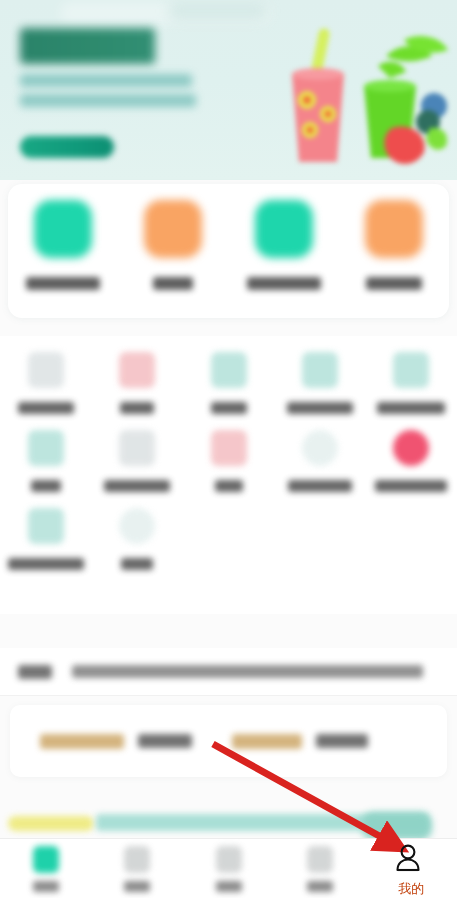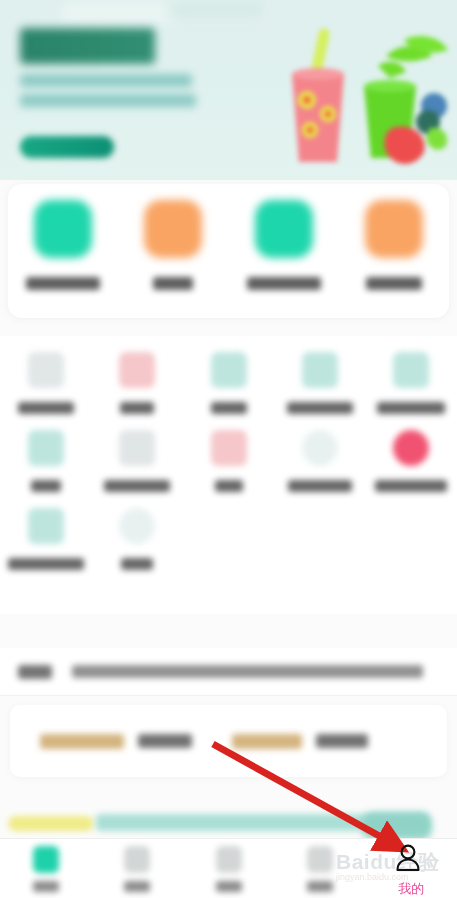--- a/index.html
+++ b/index.html
@@ -166,21 +166,21 @@
   .nav-ic { width: 26px; height: 27px; filter: blur(3.4px); border-radius: 6px; }
   .nav-ic.active { background: #12cfa6; opacity: .95; }
   .nav-ic.idle { background: #b9bdbd; opacity: .62; }
   .nav-lbl {
     margin-top: 8px; width: 26px; height: 11px; border-radius: 3px;
     background: #5b5b5b; filter: blur(3px); opacity: .7;
   }
   .nav-item.sharp .nav-ic, .nav-item.sharp .nav-lbl { filter: none; }
   .nav-item.sharp .nav-lbl {
     background: none; width: auto; height: auto;
-    color: #ec4899; font-size: 13px; opacity: 1; margin-top: 17px;
+    color: #c2410c; font-size: 13px; opacity: 1; margin-top: 17px;
     font-family: "DejaVu Sans", sans-serif;
   }
 
   
   .arrow-layer { position: absolute; left: 0; top: 0; width: 457px; height: 898px; pointer-events: none; }
 
   
   .watermark {
     position: absolute; left: 336px; top: 852px;
     width: 118px; height: 40px;
@@ -342,24 +342,20 @@
       <div class="nav-item">
         <div class="nav-ic idle"></div>
         <div class="nav-lbl"></div>
       </div>
       <div class="nav-item sharp">
         <div class="nav-ic idle" style="background: transparent;"></div>
         <div class="nav-lbl">我的</div>
       </div>
     </div>
 
-  <div class="watermark">
-    <div class="wm-main">Baidu经验</div>
-    <div class="wm-sub">jingyan.baidu.com</div>
-  </div>
 
   <svg class="arrow-layer" viewBox="0 0 457 898">
     <defs>
       <marker id="ahead" markerWidth="5" markerHeight="5" refX="2.2" refY="2.5" orient="auto">
         <path d="M0,0 L5,2.5 L0,5 z" fill="#d9231f"></path>
       </marker>
     </defs>
     <line id="arrow-line" x1="213" y1="744" x2="392" y2="843" stroke="#d9231f" stroke-width="7" marker-end="url(#ahead)"></line>
   </svg>
 

